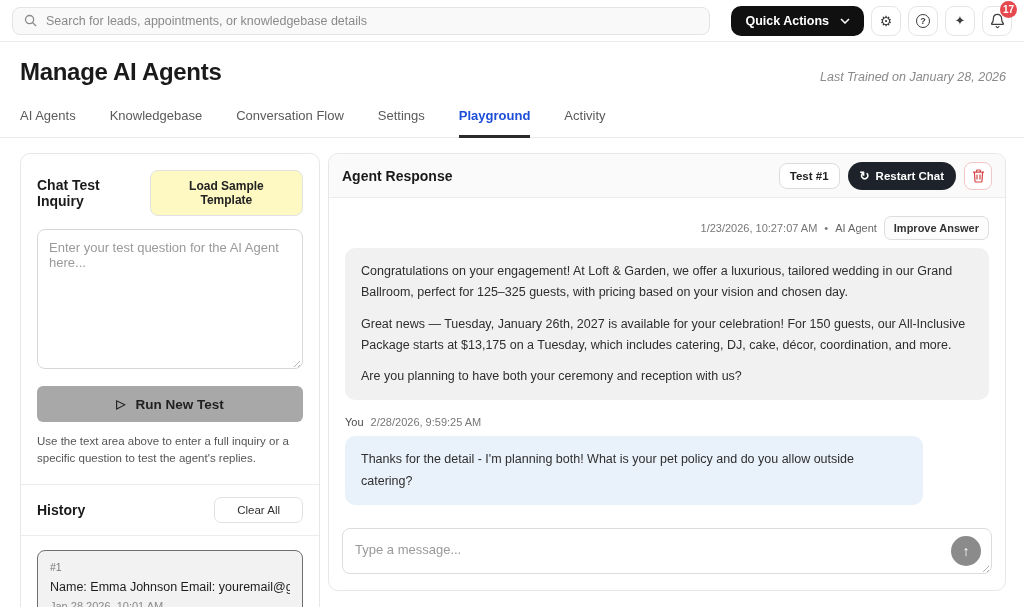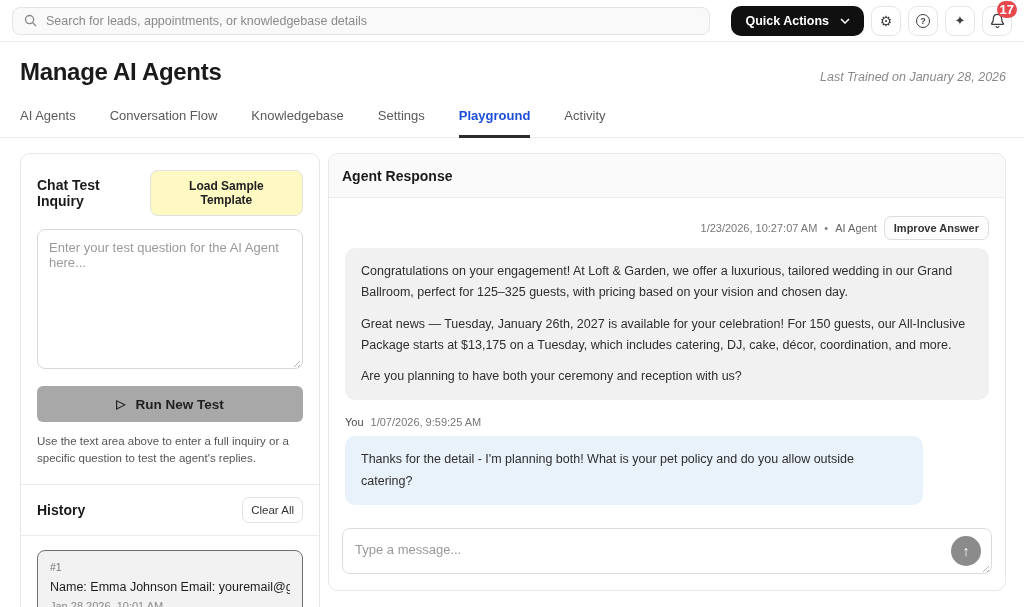--- a/index.html
+++ b/index.html
@@ -29,21 +29,21 @@
     width: 30px; height: 30px; background: #fff; border: 1px solid #e5e5e5; border-radius: 9px;
     display: flex; align-items: center; justify-content: center; cursor: pointer;
     color: #3d3d3d; position: relative; font-size: 14px;
   }
   .help-glyph {
     width: 14px; height: 14px; border: 1.4px solid #3d3d3d; border-radius: 50%;
     font-size: 9px; font-weight: bold; display: flex; align-items: center; justify-content: center;
   }
   .badge {
     position: absolute; top: -6px; right: -6px; min-width: 17px; height: 17px;
-    background: #e5484d; border-radius: 9px; color: #fff; font-size: 13px; font-weight: bold;
+    background: #e5484d; border-radius: 9px; color: #fff; font-size: 10px; font-weight: bold;
     display: flex; align-items: center; justify-content: center; padding: 0 3px;
   }
   
   .page-head {
     display: flex; align-items: flex-end; justify-content: space-between;
     padding: 16px 18px 10px 20px;
   }
   .page-title { font-size: 24px; font-weight: bold; letter-spacing: -0.3px; }
   .last-trained { font-size: 12.5px; font-style: italic; color: #8a8a8a; padding-bottom: 2px; }
   
@@ -81,21 +81,21 @@
     width: 100%; margin-top: 13px; height: 36px; background: #a8a8a8; border: none;
     border-radius: 6px; font-family: inherit; font-size: 13.5px; font-weight: bold; color: #1f1f1f;
     display: flex; align-items: center; justify-content: center; gap: 10px; cursor: pointer;
   }
   .run-play { font-size: 12px; }
   .help-text { margin-top: 11px; font-size: 11.5px; color: #555; line-height: 1.5; }
   .divider { border-top: 1px solid #ececec; }
   .hist-head { padding: 12px 16px; }
   .small-ghost {
     background: #fff; border: 1px solid #e2e2e2; border-radius: 7px; cursor: pointer;
-    font-family: inherit; font-size: 11.5px; color: #333; padding: 6px 8px;
+    font-family: inherit; font-size: 11.5px; color: #333; padding: 6px 22px;
   }
   .hist-list { padding: 14px 16px 16px; }
   .hist-item {
     background: #f2f2f2; border: 1.5px solid #6f6f6f; border-radius: 8px;
     padding: 10px 12px; cursor: pointer;
   }
   .hist-id { font-size: 10.5px; color: #777; }
   .hist-text {
     font-size: 12.5px; color: #1d1d1d; margin: 7px 0 6px;
     white-space: nowrap; overflow: hidden;
@@ -195,22 +195,22 @@
   </div>
 </div>
 
 <div class="page-head">
   <div class="page-title">Manage AI Agents</div>
   <div class="last-trained">Last Trained on January 28, 2026</div>
 </div>
 
 <div class="tabs">
   <div class="tab">AI Agents</div>
+  <div class="tab">Knowledgebase</div>
   <div class="tab">Conversation Flow</div>
-  <div class="tab">Knowledgebase</div>
   <div class="tab">Settings</div>
   <div class="tab active">Playground</div>
   <div class="tab">Activity</div>
 </div>
 
 <div class="main">
 
   <div class="panel left-col">
     <div class="sec1">
       <div class="row-between">
@@ -238,36 +238,51 @@
         <div class="hist-id">#1</div>
         <div class="hist-text">Name: Emma Johnson Email: youremail@gmail.c...</div>
         <div class="hist-time">Jan 28 2026, 10:01 AM</div>
       </div>
     </div>
   </div>
 
   <div class="panel right-col">
     <div class="chat-head">
       <div class="chat-title">Agent Response</div>
+      <div class="head-actions">
+        <button class="test-pill">Test #1</button>
+        <button class="restart-btn">
+          <span style="font-size:12px;">↻</span>
+          <span>Restart Chat</span>
+        </button>
+        <button class="trash-btn">
+          <span style="display:flex;">
+            <svg width="13" height="14" viewBox="0 0 13 14">
+                <path d="M1 3.2h11M4.6 3V1.7c0-.4.3-.7.7-.7h2.4c.4 0 .7.3.7.7V3M2.4 3.2l.6 9c0 .5.4.8.8.8h5.4c.4 0 .8-.3.8-.8l.6-9" fill="none" stroke="#d64545" stroke-width="1.2"></path>
+                <path d="M5 5.6v4.8M8 5.6v4.8" stroke="#d64545" stroke-width="1.2"></path>
+              </svg>
+          </span>
+        </button>
+      </div>
     </div>
     <div class="chat-body" id="chat-messages">
         <div class="msg-meta agent">
           <span>1/23/2026, 10:27:07 AM</span>
           <span>•</span>
           <span class="meta-sender">AI Agent</span>
           <button class="improve-btn">Improve Answer</button>
         </div>
         <div class="bubble agent">
           <p>Congratulations on your engagement! At Loft &amp; Garden, we offer a luxurious, tailored wedding in our Grand Ballroom, perfect for 125–325 guests, with pricing based on your vision and chosen day.</p>
           <p>Great news — Tuesday, January 26th, 2027 is available for your celebration! For 150 guests, our All-Inclusive Package starts at $13,175 on a Tuesday, which includes catering, DJ, cake, décor, coordination, and more.</p>
           <p>Are you planning to have both your ceremony and reception with us?</p>
         </div>
         <div class="msg-meta user">
           <span class="meta-you">You</span>
-          <span>1/07/2026, 9:59:25 AM</span>
+          <span>2/28/2026, 9:59:25 AM</span>
         </div>
         <div class="bubble user">
           <p>Thanks for the detail - I'm planning both! What is your pet policy and do you allow outside catering?</p>
         </div>
       </div>
     <div class="chat-input">
       <div class="ta-wrap">
         <textarea class="chat-textarea" placeholder="Type a message..." style=""></textarea>
         <div class="grip"></div>
       </div>

